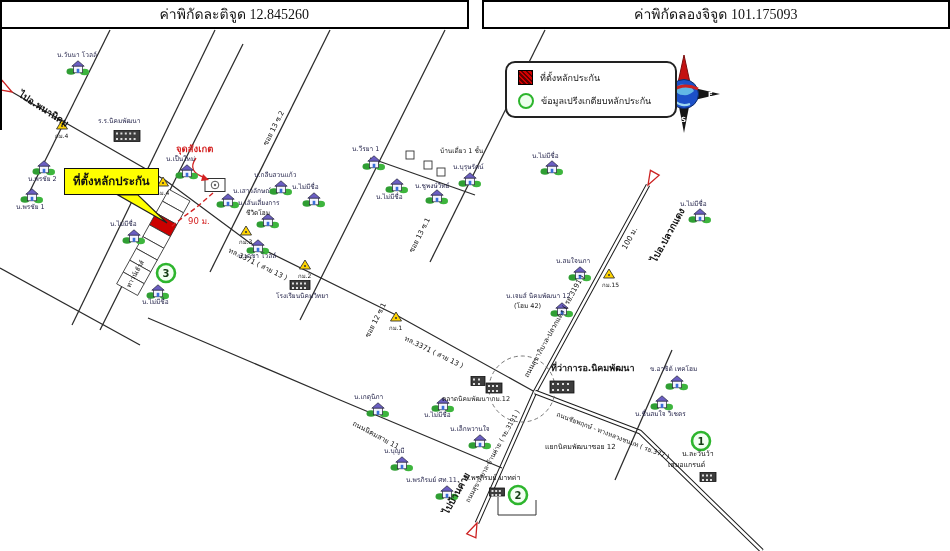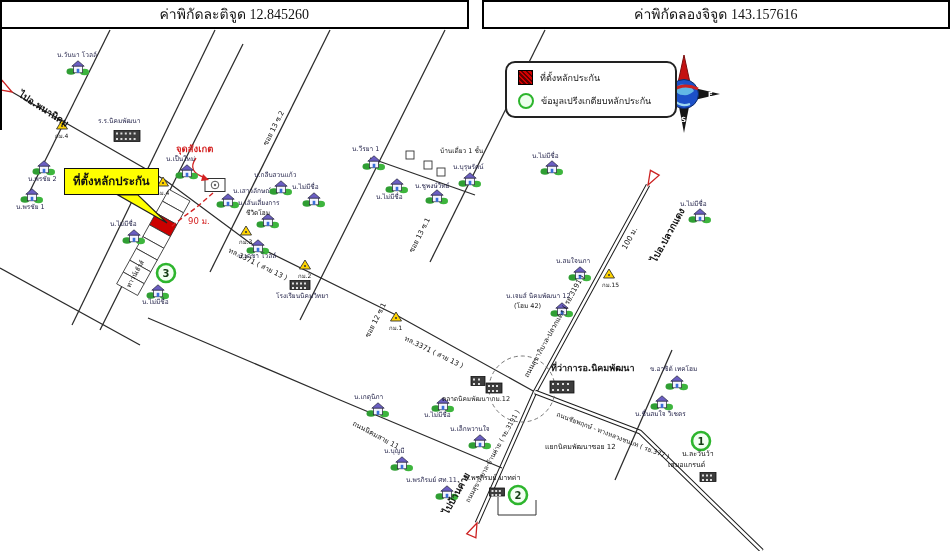--- a/index.html
+++ b/index.html
@@ -393,21 +393,21 @@
       <text x="440" y="153" font-size="6.5" fill="#111">บ้านเดี่ยว 1 ชั้น</text>
       <text x="130" y="288" font-size="6.5" fill="#111" transform="rotate(-61 130 288)">ทาวน์เฮ้าส์</text>
       <text x="682" y="456" font-size="7" fill="#111">น.ละวันว้า</text>
       <text x="668" y="467" font-size="7" fill="#111">เสมอแกรนด์</text>
       <text x="514" y="308" font-size="6.5" fill="#111">(โฮม 42)</text>
       <text x="464" y="480" font-size="7" fill="#111">น.พรภิรมย์ มาทค่า</text>
     </svg>
 
   <div class="hdr">
     <div class="hdr-cell">ค่าพิกัดละติจูด 12.845260</div>
-    <div class="hdr-cell">ค่าพิกัดลองจิจูด 143.157616</div>
+    <div class="hdr-cell">ค่าพิกัดลองจิจูด 101.175093</div>
   </div>
 
   <div class="edge-line"></div>
 
   <div class="legend">
     <div class="legend-row">
       <span class="sym-square"></span>
       <span>ที่ตั้งหลักประกัน</span>
     </div>
     <div class="legend-row">

